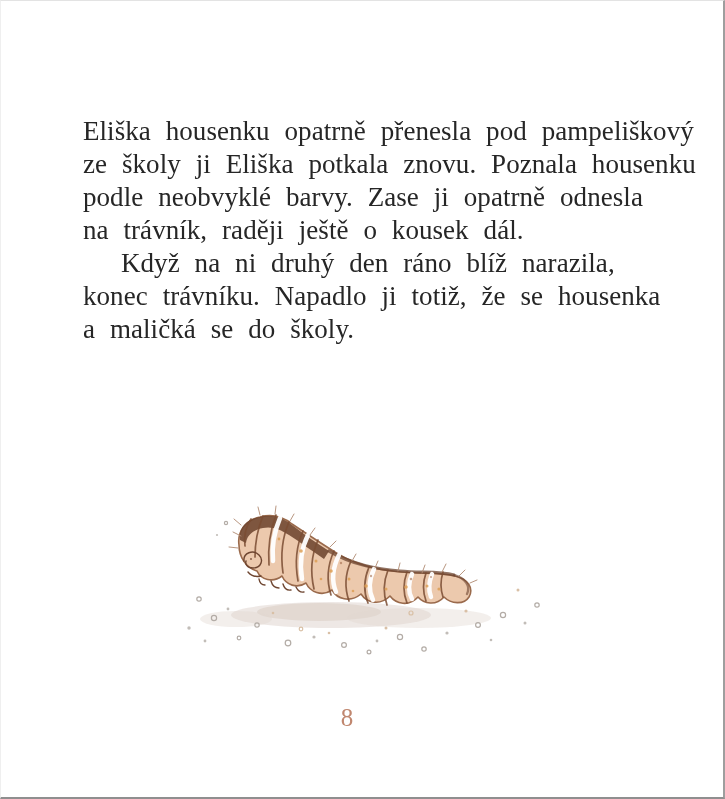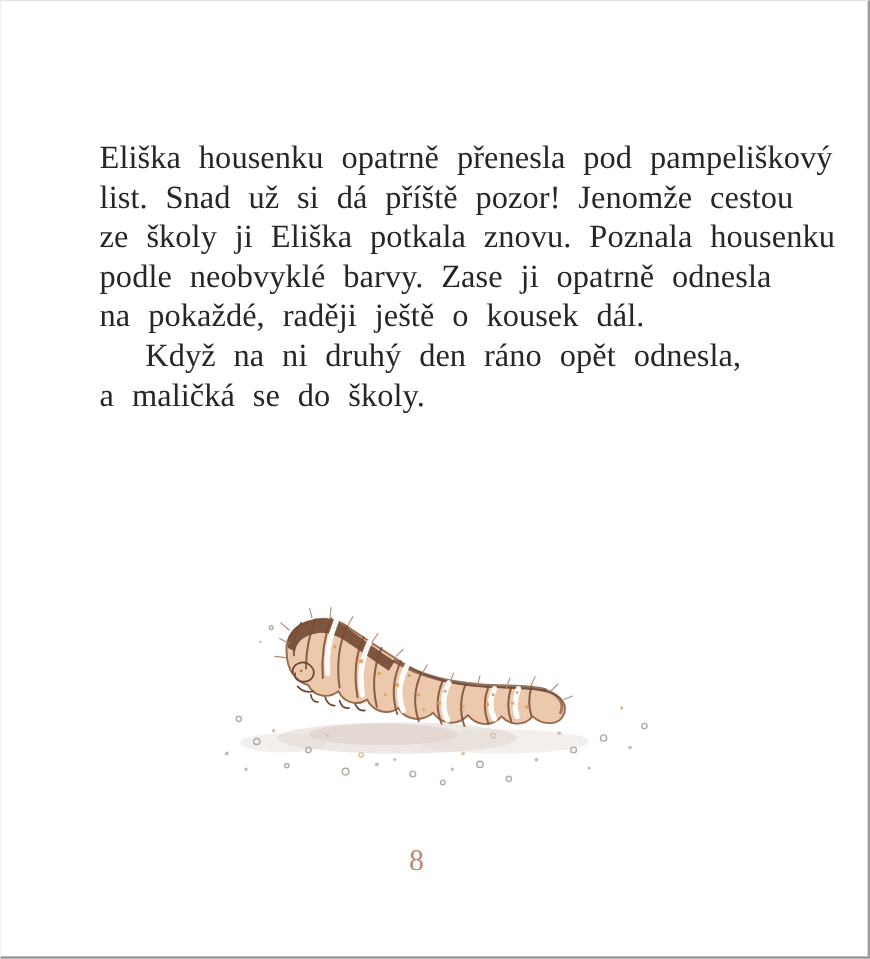--- a/index.html
+++ b/index.html
@@ -69,25 +69,25 @@
   .spk    { fill: var(--cat-speckle, #dd9f55); opacity: .85; }
   .fleck  { fill: #9a6242; opacity: .55; }
 </style>
 </head>
 <body>
 
 <div class="page">
 
   <div class="text-block">
     <div class="story-line">Eliška housenku opatrně přenesla pod pampeliškový</div>
-    <div class="story-line">list. Snad už si dá příště pozor! Jenomže cestou</div>
     <div class="story-line">ze školy ji Eliška potkala znovu. Poznala housenku</div>
     <div class="story-line">podle neobvyklé barvy. Zase ji opatrně odnesla</div>
-    <div class="story-line">na pokaždé, raději ještě o kousek dál.</div>
-    <div class="story-line indent">Když na ni druhý den ráno opět odnesla,</div>
+    <div class="story-line">na trávník, raději ještě o kousek dál.</div>
+    <div class="story-line indent">Když na ni druhý den ráno blíž narazila,</div>
+    <div class="story-line">konec trávníku. Napadlo ji totiž, že se housenka</div>
     <div class="story-line">a maličká se do školy.</div>
   </div>
 
   <svg class="illustration" viewBox="0 0 370 170" xmlns="http://www.w3.org/2000/svg" aria-hidden="true">
 
     <g>
       <ellipse class="shadow1" cx="150" cy="124" rx="100" ry="13"></ellipse>
       <ellipse class="shadow2" cx="138" cy="121" rx="62" ry="9"></ellipse>
       <ellipse class="shadow3" cx="238" cy="127" rx="72" ry="10"></ellipse>
       <ellipse class="shadow3" cx="55" cy="128" rx="36" ry="8"></ellipse>

